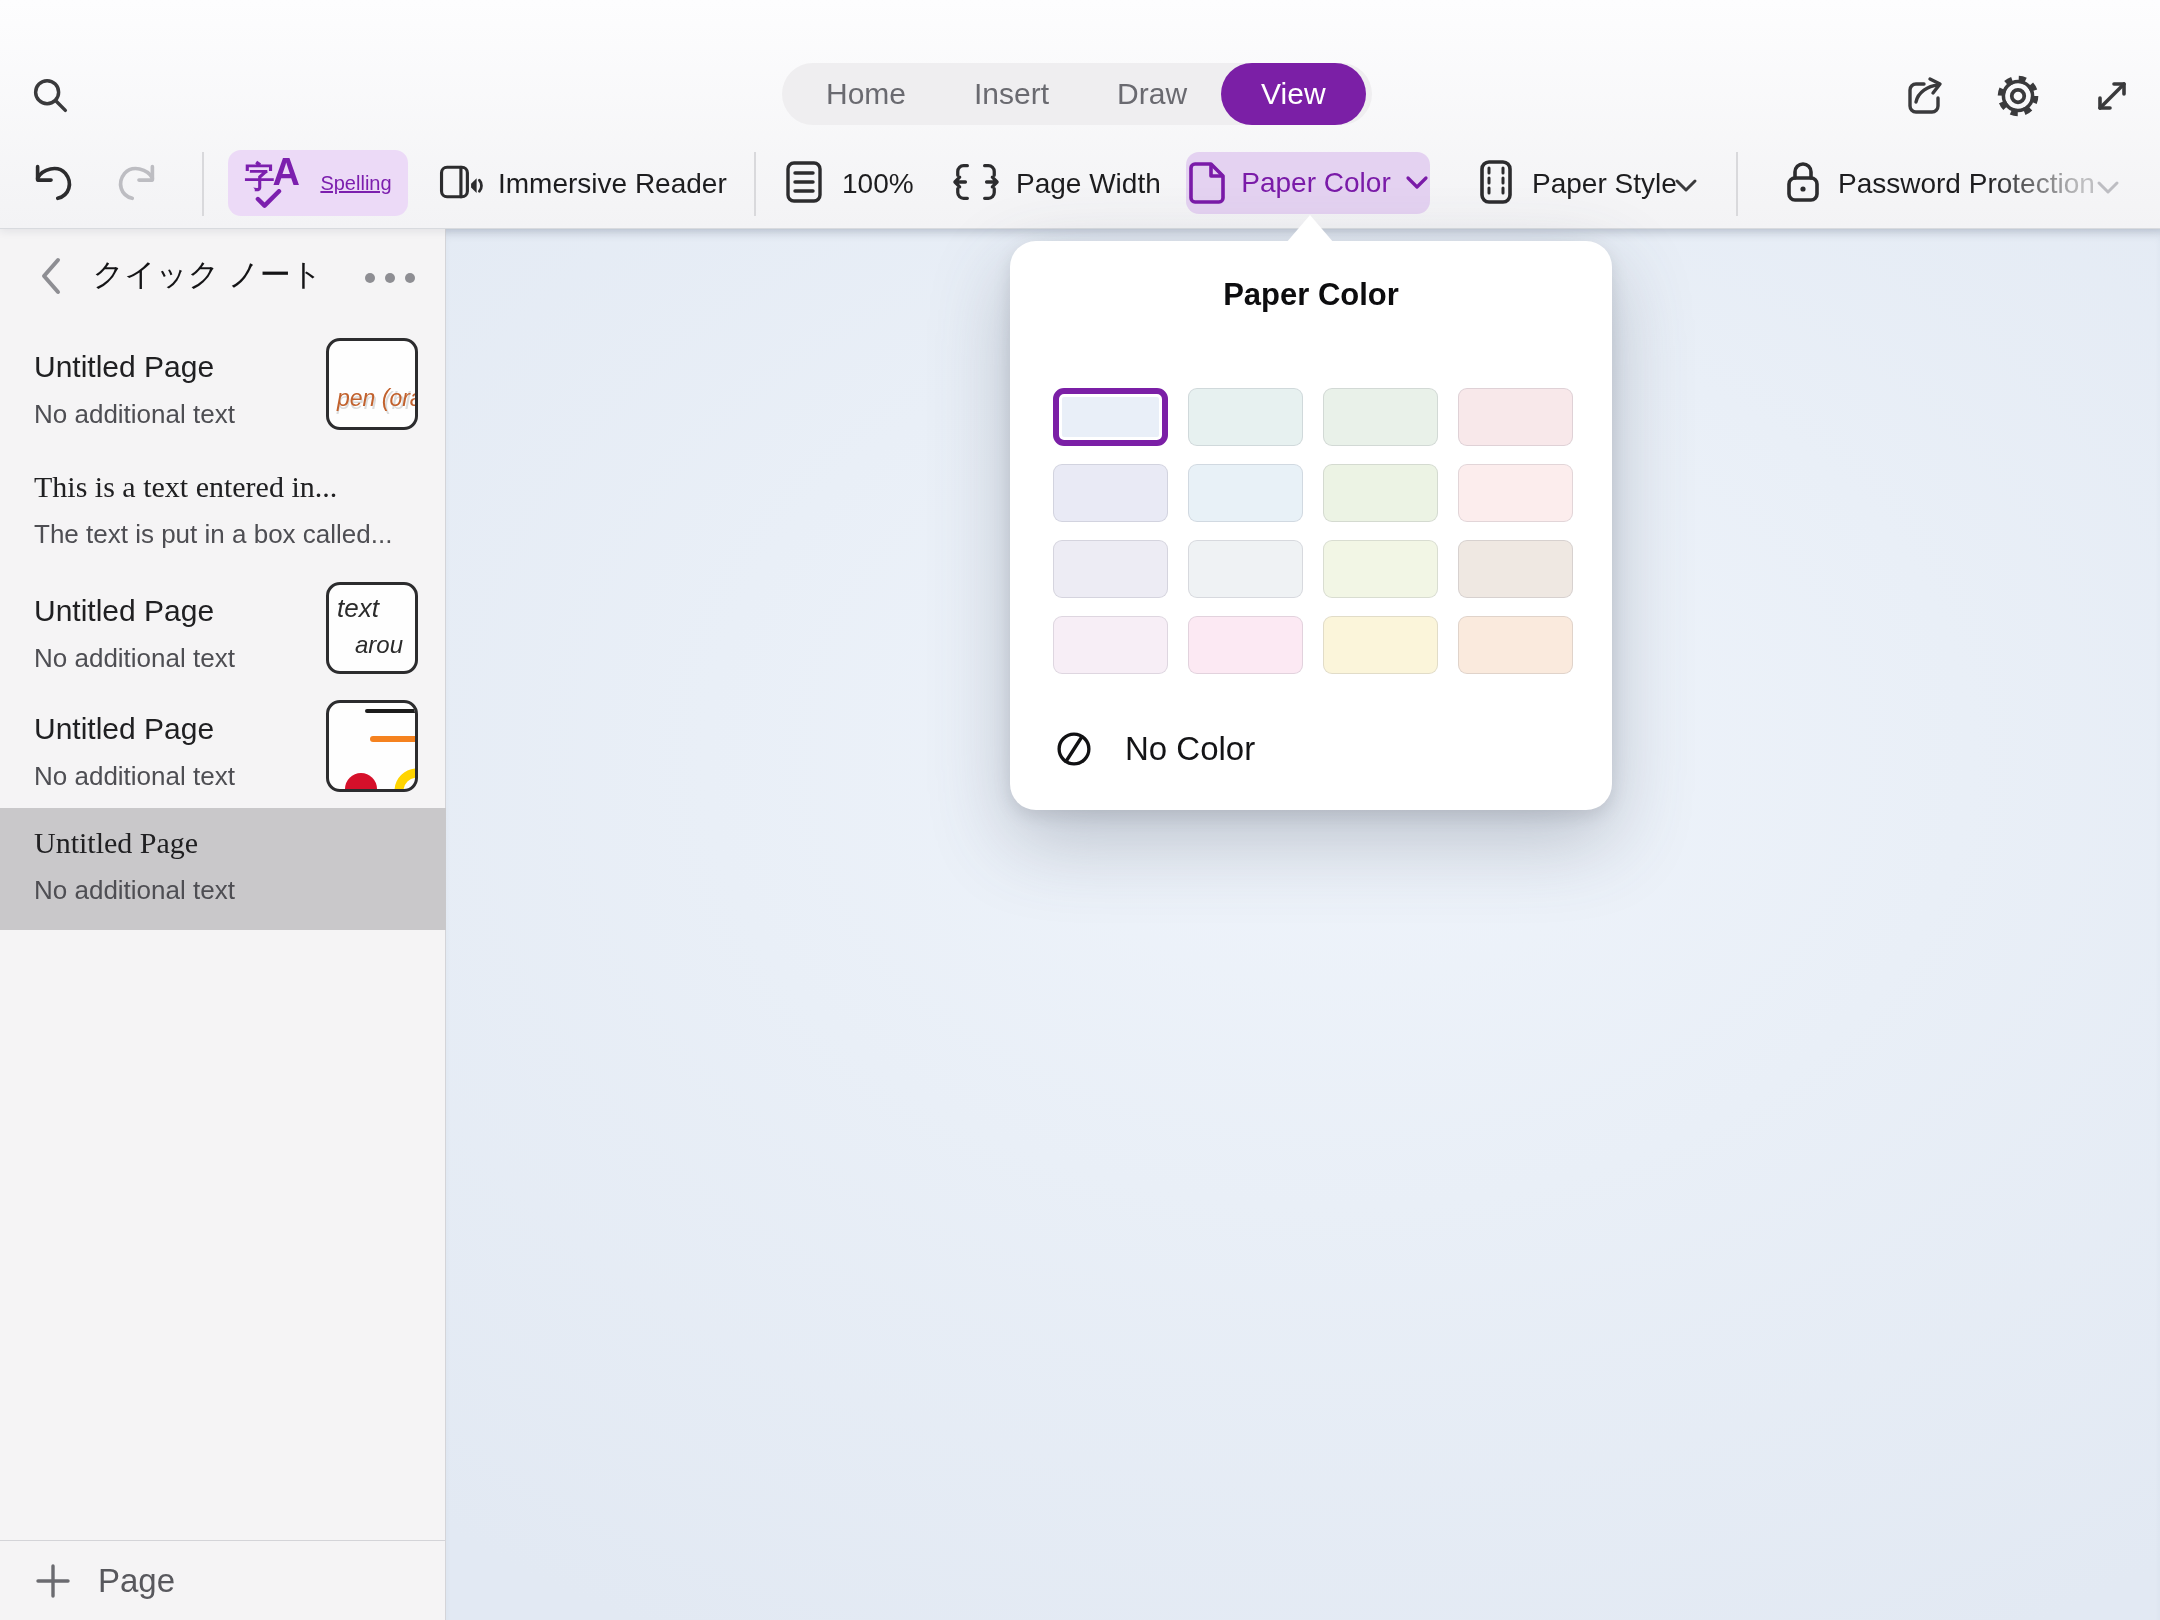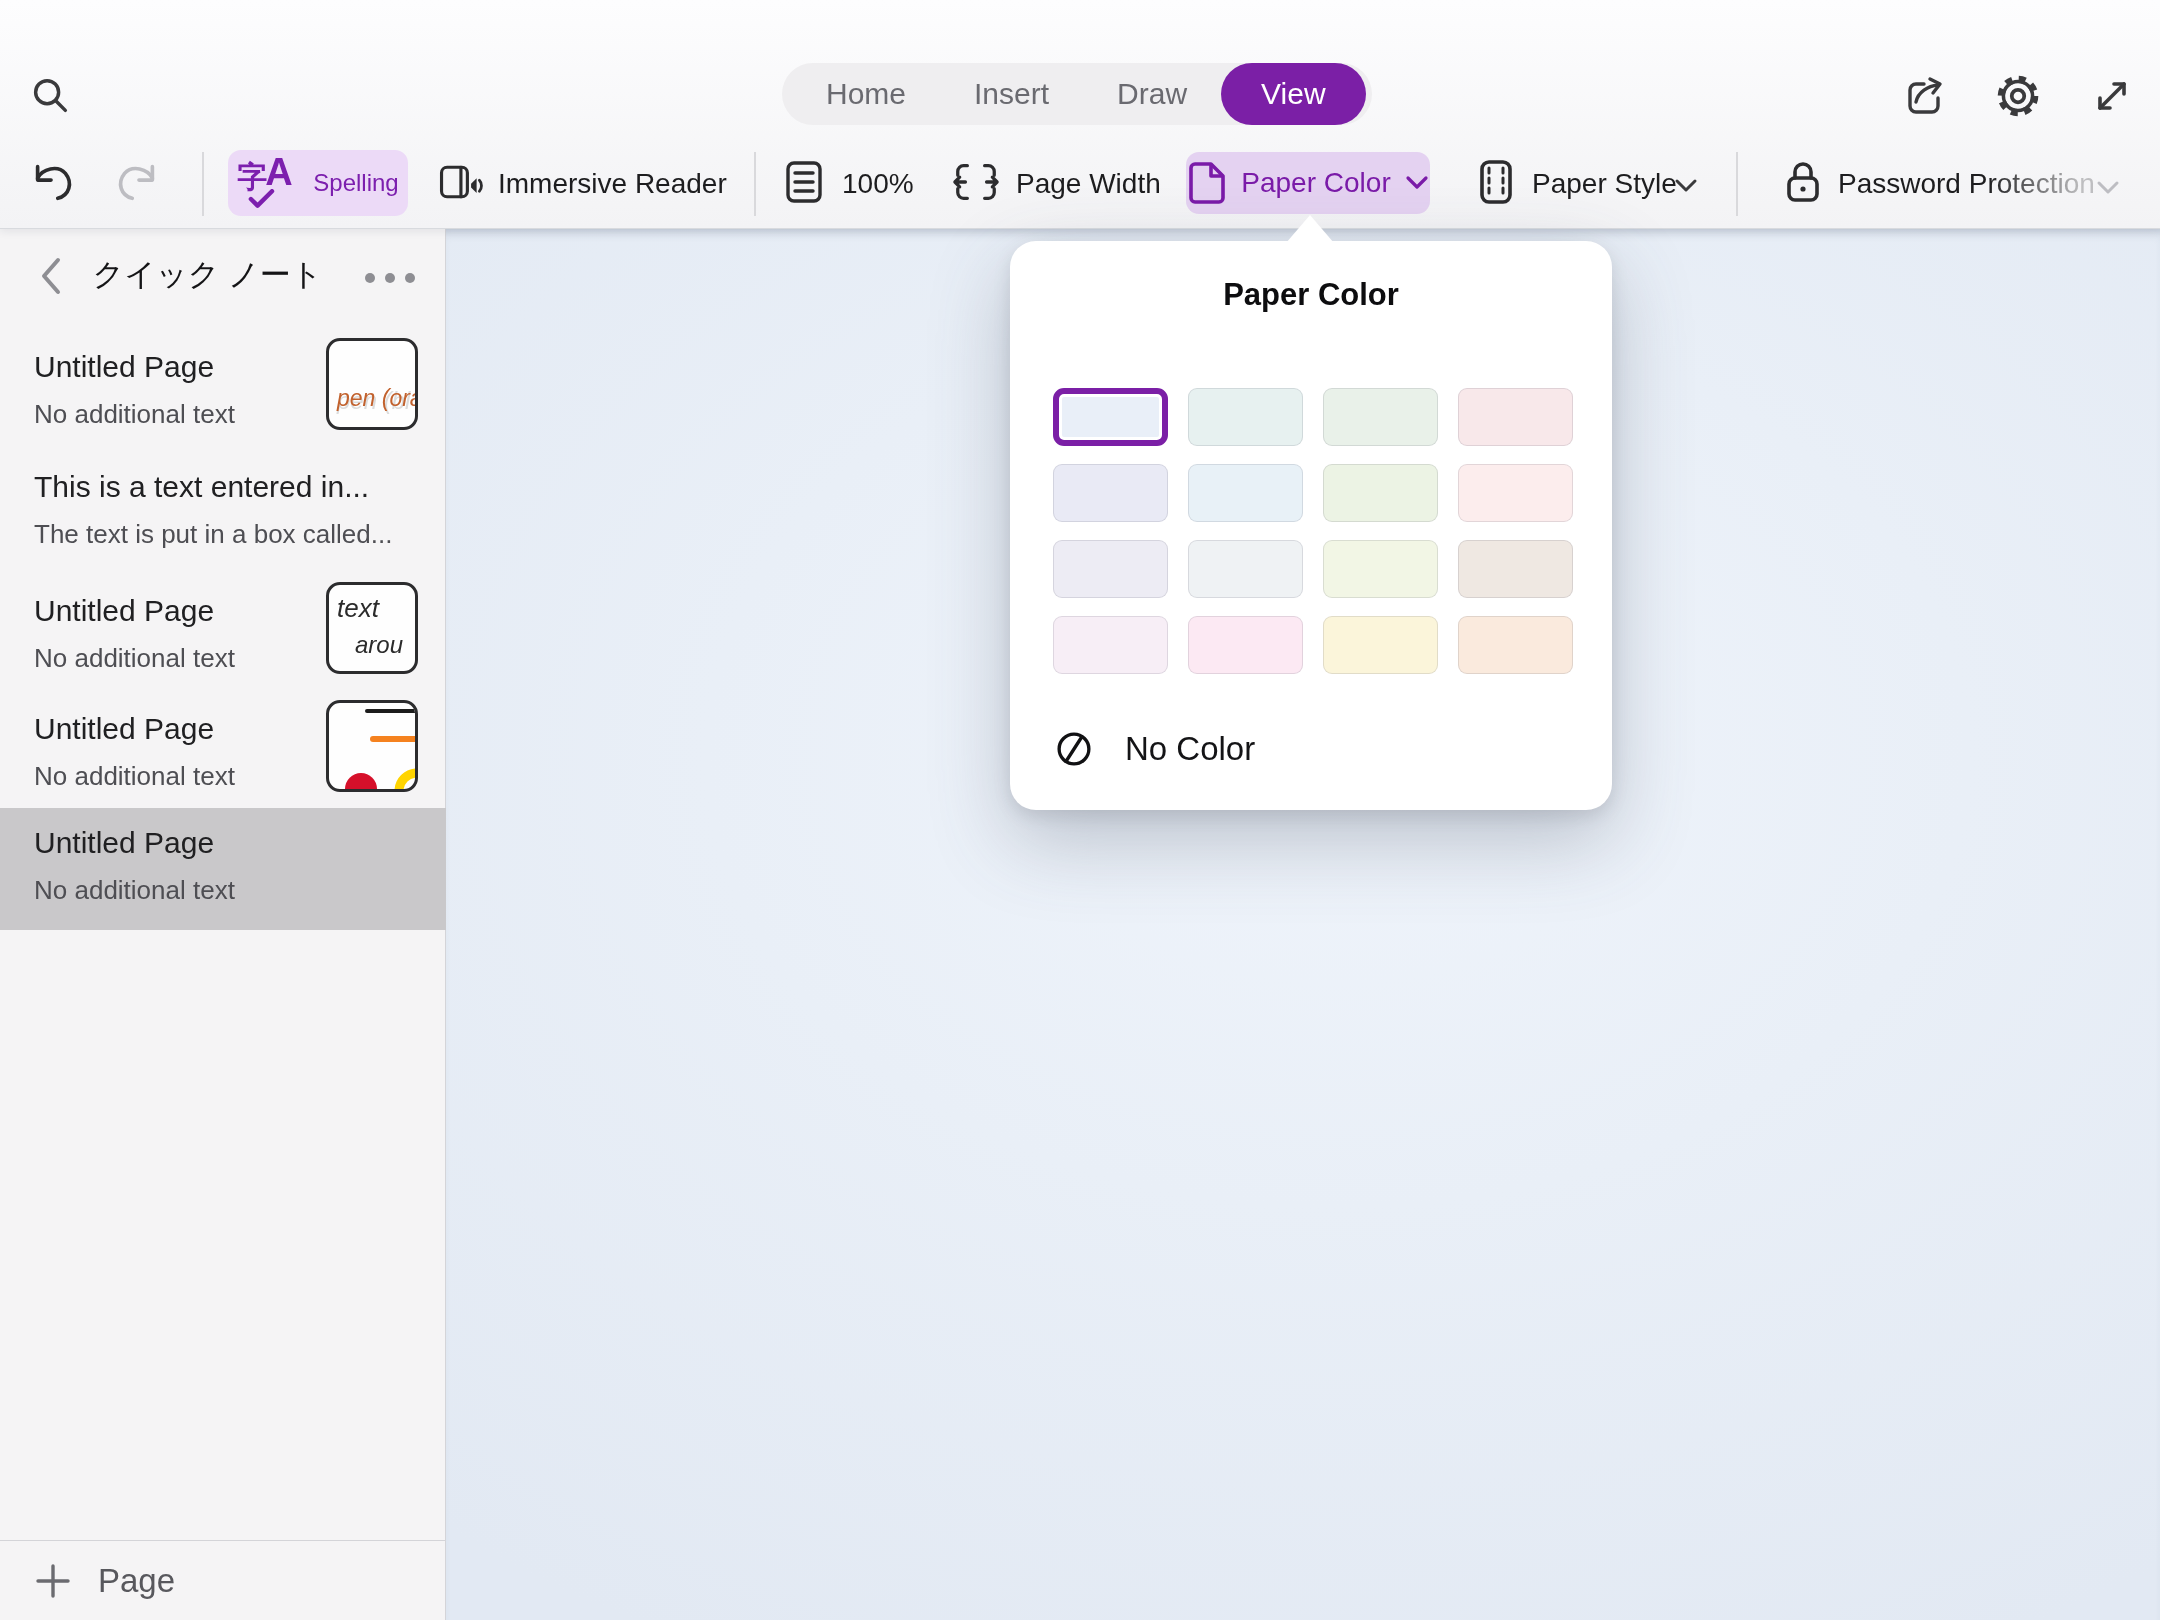--- a/index.html
+++ b/index.html
@@ -20,21 +20,21 @@
            background:#efeef0;display:flex;align-items:center;padding:0 6px 0 10px;}
   .tab{font-size:30px;color:#6a6a70;padding:0 34px;height:62px;display:flex;align-items:center;border-radius:31px;}
   .tab.active{background:#7b1fa6;color:#ffffff;padding:0 40px;}
 
   
   .tbar-ico{position:absolute;top:158px;width:48px;height:48px;display:flex;align-items:center;justify-content:center;}
   .tbar-label{position:absolute;top:168px;font-size:28px;color:#1d1d1f;white-space:nowrap;}
   .tdivider{position:absolute;top:152px;width:2px;height:64px;background:#d9d9dc;}
   .pillbtn{position:absolute;display:flex;align-items:center;border-radius:13px;}
   .spelling-pill{left:228px;top:150px;width:180px;height:66px;background:#ecdaf7;justify-content:center;gap:12px;}
-  .spelling-pill .lbl{font-size:24px;color:#7c1fae;}
+  .spelling-pill .lbl{font-size:20px;color:#7c1fae;text-decoration:underline;}
   .papercolor-pill{left:1186px;top:152px;width:244px;height:62px;background:#e4d2f1;justify-content:center;gap:14px;}
   .papercolor-pill .lbl{font-size:28px;color:#7a1ba8;}
   .fade-label{-webkit-mask-image:linear-gradient(90deg,#000 58%,rgba(0,0,0,.25) 95%);
               mask-image:linear-gradient(90deg,#000 58%,rgba(0,0,0,.25) 95%);}
 
   .spell-glyph{position:relative;width:64px;height:56px;color:#7c1fae;}
   .spell-glyph .ji{position:absolute;left:0;top:2px;font-size:30px;font-weight:700;}
   .spell-glyph .aa{position:absolute;left:28px;top:-4px;font-size:38px;font-weight:700;}
   .spell-glyph svg{position:absolute;left:10px;top:34px;}
 
@@ -43,21 +43,21 @@
            border-right:1px solid #d4d4d8;box-sizing:border-box;}
   .sb-header{position:absolute;left:0;top:0;width:100%;height:96px;}
   .sb-back{position:absolute;left:28px;top:24px;width:44px;height:48px;display:flex;align-items:center;justify-content:center;}
   .sb-title{position:absolute;left:70px;right:100px;top:26px;text-align:center;font-size:31px;color:#141416;white-space:nowrap;}
   .sb-menu{position:absolute;left:360px;top:26px;width:60px;height:48px;display:flex;align-items:center;justify-content:center;}
 
   .pagelist{position:absolute;left:0;top:96px;width:446px;}
   .pageitem{position:relative;width:446px;box-sizing:border-box;padding:14px 44px 14px 34px;min-height:118px;}
   .pageitem.selected{background:#c9c8ca;}
   .pi-title{font-size:30px;color:#202022;line-height:42px;white-space:nowrap;overflow:hidden;max-width:290px;}
-  .pi-title.wide{max-width:384px;}
+  .pi-title.wide{max-width:384px;font-family:Liberation Serif, serif;}
   .pi-sub{font-size:26px;color:#4e4e53;line-height:36px;margin-top:8px;white-space:nowrap;overflow:hidden;max-width:384px;}
   .pi-thumb{position:absolute;right:28px;top:6px;width:92px;height:92px;background:#fefefe;
             border:3px solid #2c2c2e;border-radius:14px;box-sizing:border-box;overflow:hidden;}
   .pi-thumb .tline{position:absolute;left:8px;font-style:italic;white-space:nowrap;}
 
   .addpage{position:absolute;left:0;top:1312px;width:446px;height:80px;border-top:1px solid #d4d4d8;
            display:flex;align-items:center;gap:26px;padding-left:34px;box-sizing:border-box;}
   .addpage .lbl{font-size:33px;color:#58585d;}
 
   

